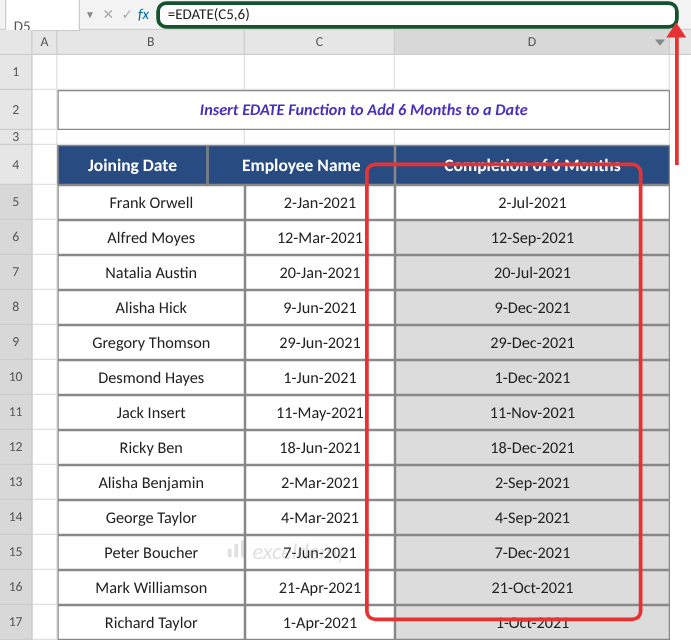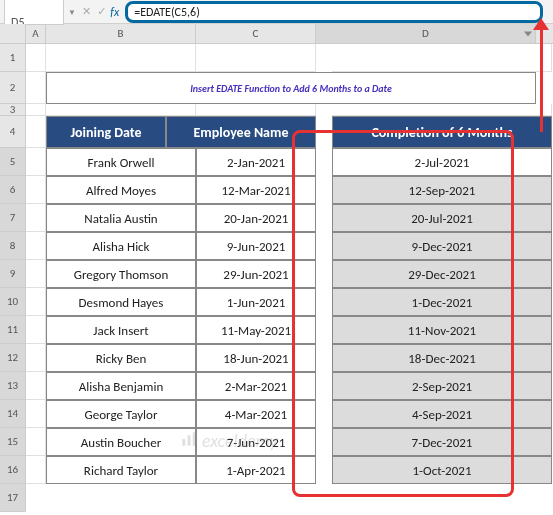--- a/index.html
+++ b/index.html
@@ -44,21 +44,21 @@
     }
     .fx-label {
       font-style: italic;
       color: #0369a1;
       font-size: 12px;
       margin-right: 6px;
     }
     .formula-input {
       flex: 1;
       background: #fff;
-      border: 3px solid #0369a1;
+      border: 3px solid #14532d;
       border-radius: 8px;
       height: 22px;
       padding: 0 6px;
       line-height: 16px;
       font-size: 12px;
       color: #222;
       margin-right: 10px;
     }
     .col-headers {
       display: flex;
@@ -117,26 +117,26 @@
       align-items: center;
       justify-content: center;
       font-size: 13px;
       color: #222;
       overflow: hidden;
       white-space: nowrap;
     }
     .c-A { width: 20px; }
     .c-B { width: 150px; }
     .c-C { width: 120px; }
-    .c-D { width: 220px; margin-left: 16px; }
+    .c-D { width: 220px; }
     .title-merge {
       width: 490px;
       font-weight: bold;
       font-style: italic;
-      font-size: 10px;
+      font-size: 13px;
       color: #4a2fbd;
       border: 1px solid #888;
       background: #fff;
     }
     .header-cell {
       background: #284b82;
       color: #fff;
       font-weight: bold;
       font-size: 14px;
       border: 1px solid #888;
@@ -329,23 +329,29 @@
         <div class="cell c-D data-d">2-Sep-2021</div>
       </div>
     <div class="row">
         <div class="cell c-A"></div>
         <div class="cell c-B data-b">George Taylor</div>
         <div class="cell c-C data-c">4-Mar-2021</div>
         <div class="cell c-D data-d">4-Sep-2021</div>
       </div>
     <div class="row">
         <div class="cell c-A"></div>
-        <div class="cell c-B data-b">Austin Boucher</div>
+        <div class="cell c-B data-b">Peter Boucher</div>
         <div class="cell c-C data-c">7-Jun-2021</div>
         <div class="cell c-D data-d">7-Dec-2021</div>
+      </div>
+    <div class="row">
+        <div class="cell c-A"></div>
+        <div class="cell c-B data-b">Mark Williamson</div>
+        <div class="cell c-C data-c">21-Apr-2021</div>
+        <div class="cell c-D data-d">21-Oct-2021</div>
       </div>
     <div class="row">
         <div class="cell c-A"></div>
         <div class="cell c-B data-b">Richard Taylor</div>
         <div class="cell c-C data-c">1-Apr-2021</div>
         <div class="cell c-D data-d">1-Oct-2021</div>
       </div>
 
   </div>
 </div>

